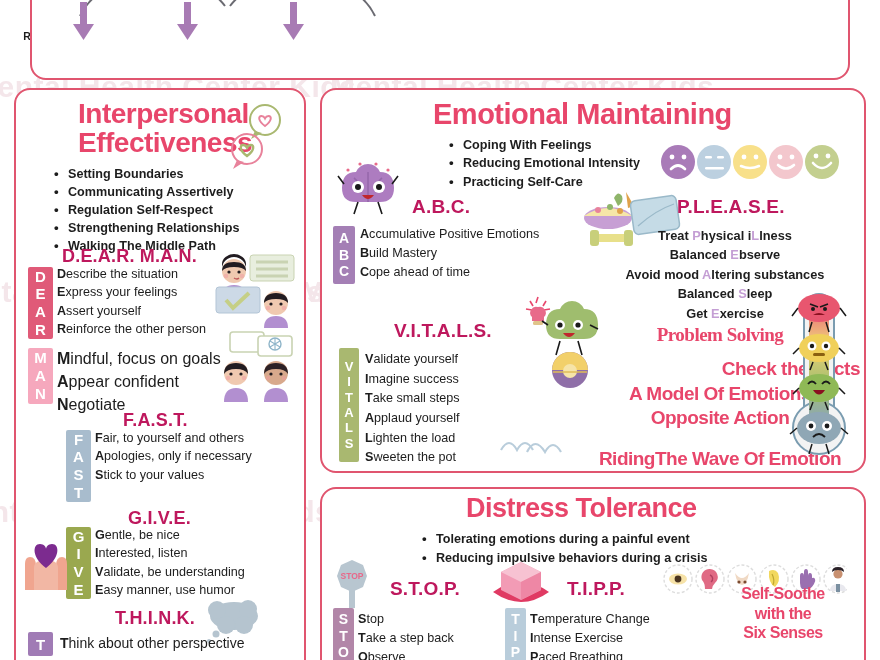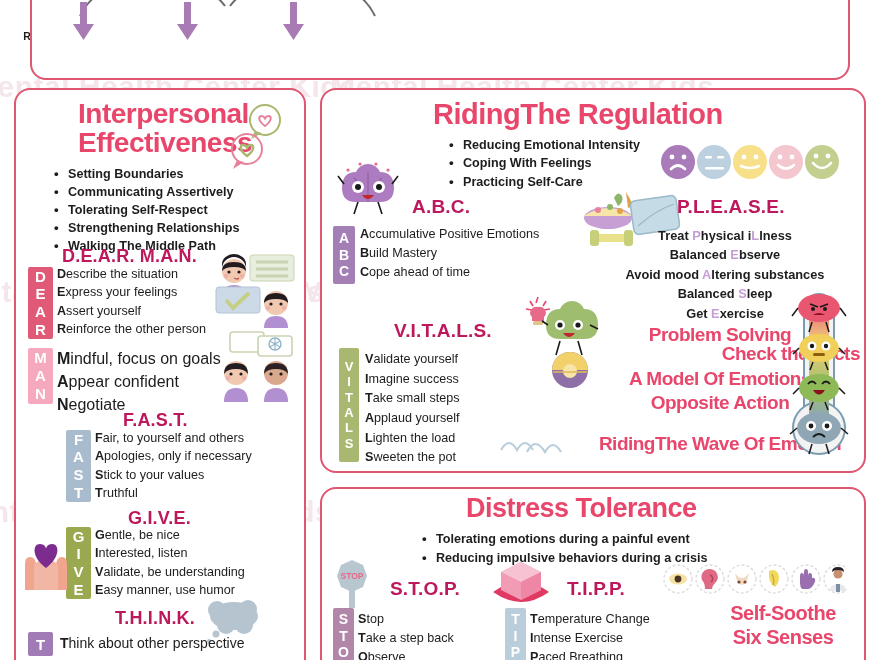--- a/index.html
+++ b/index.html
@@ -155,21 +155,21 @@
 </svg>
 <svg style="position:absolute;left:228px;top:130px;z-index:3;" width="42" height="42">
   <circle cx="19" cy="19" r="15" fill="none" stroke="#e8829b" stroke-width="2"></circle>
   <path d="M9 30 L5 39 L16 32 Z" fill="#e8829b"></path>
   <path d="M19 26 c-7.5-5.5-7.5-11-3.8-11 c1.7 0 3.2 1.5 3.8 2.6 c.6-1.1 2.1-2.6 3.8-2.6 c3.7 0 3.7 5.5-3.8 11z" fill="none" stroke="#a9b870" stroke-width="2.4"></path>
 </svg>
 
 <ul class="bullets" style="position:absolute;left:52px;top:166px;font-size:12.6px;line-height:1.42;z-index:3;">
   <li><span>Setting Boundaries</span></li>
   <li><span>Communicating Assertively</span></li>
-  <li><span>Tolerating Self-Respect</span></li>
+  <li><span>Regulation Self-Respect</span></li>
   <li><span>Strengthening Relationships</span></li>
   <li><span>Walking The Middle Path</span></li>
 </ul>
 
 <div class="acro" style="position:absolute;left:62px;top:246px;font-size:18px;z-index:3;">D.E.A.R. M.A.N.</div>
 
 <div class="letterbar" style="position:absolute;left:28px;top:267px;width:25px;height:72px;font-size:15px;line-height:1.18;background:#e05a78;z-index:3;">
   <span>D</span>
     <span>E</span>
     <span>A</span>
@@ -247,21 +247,20 @@
 <div class="letterbar" style="position:absolute;left:66px;top:430px;width:25px;height:72px;font-size:15px;line-height:1.18;background:#a8bccd;z-index:3;">
   <span>F</span>
     <span>A</span>
     <span>S</span>
     <span>T</span>
 </div>
 <div class="skill-lines" style="position:absolute;left:95px;top:429px;font-size:12.6px;line-height:1.45;z-index:3;">
   <div><b>F</b><span>air, to yourself and others</span></div>
   <div><b>A</b><span>pologies, only if necessary</span></div>
   <div><b>S</b><span>tick to your values</span></div>
-  <div><b>T</b><span>ruthful</span></div>
 </div>
 
 <div class="acro" style="position:absolute;left:128px;top:508px;font-size:18px;z-index:3;">G.I.V.E.</div>
 <div class="letterbar" style="position:absolute;left:66px;top:527px;width:25px;height:72px;font-size:15px;line-height:1.18;background:#9aa84f;z-index:3;">
   <span>G</span>
     <span>I</span>
     <span>V</span>
     <span>E</span>
 </div>
 <div class="skill-lines" style="position:absolute;left:95px;top:526px;font-size:12.6px;line-height:1.45;z-index:3;">
@@ -290,25 +289,25 @@
 </svg>
 <div class="letterbar" style="position:absolute;left:28px;top:632px;width:25px;height:24px;font-size:15px;background:#a07bb5;z-index:3;">
   <span>T</span>
 </div>
 <div class="skill-lines" style="position:absolute;left:60px;top:634px;font-size:14px;line-height:1.4;z-index:3;">
   <div><b>T</b><span>hink about other perspective</span></div>
 </div>
 
 <div class="panel" id="emotional-panel"></div>
 
-<div class="hdr" style="position:absolute;left:433px;top:100px;font-size:29px;z-index:3;">RidingThe Regulation</div>
+<div class="hdr" style="position:absolute;left:433px;top:100px;font-size:29px;z-index:3;">Emotional Maintaining</div>
 
 <ul class="bullets" style="position:absolute;left:447px;top:136px;font-size:12.6px;line-height:1.45;z-index:3;">
+  <li><span>Coping With Feelings</span></li>
   <li><span>Reducing Emotional Intensity</span></li>
-  <li><span>Coping With Feelings</span></li>
   <li><span>Practicing Self-Care</span></li>
 </ul>
 
 <svg style="position:absolute;left:660px;top:143px;z-index:3;" width="180" height="38">
   <g>
       <circle cx="18" cy="19" r="17" fill="#a97bb8"></circle>
       <circle cx="12" cy="14" r="2.4" fill="#fff"></circle>
       <circle cx="24" cy="14" r="2.4" fill="#fff"></circle>
       <path d="M11 26 q7 -7 14 0" stroke="#fff" stroke-width="2.6" fill="none" stroke-linecap="round"></path>
     </g>
@@ -431,21 +430,21 @@
 </svg>
 
 <svg style="position:absolute;left:550px;top:350px;z-index:3;" width="40" height="40">
   <circle cx="20" cy="20" r="18" fill="#8f6fa8"></circle>
   <path d="M2 20 a18 18 0 0 1 36 0z" fill="#f2d06a"></path>
   <circle cx="20" cy="21" r="7" fill="#f6e4a8"></circle>
   <path d="M3 22 h34" stroke="#e0bc58" stroke-width="1.4"></path>
 </svg>
 
 <div style="position:absolute;left:580px;top:325px;width:280px;text-align:center;z-index:3;">
-  <div class="hdr" style="font-size:19px;margin-bottom:0;">Problem Solving</div>
+  <div class="hdr" style="font-size:19px;margin-bottom:15px;font-family:Liberation Serif, serif;">Problem Solving</div>
   <div class="hdr" style="font-size:19px;margin-bottom:5px;text-align:right;">Check the Facts</div>
   <div class="hdr" style="font-size:19px;margin-bottom:5px;">A Model Of Emotions</div>
   <div class="hdr" style="font-size:19px;margin-bottom:21px;text-align:center;">Opposite Action</div>
   <div class="hdr" style="font-size:19px;">RidingThe Wave Of Emotion</div>
 </div>
 
 <svg style="position:absolute;left:497px;top:428px;z-index:3;" width="80" height="30">
   <path d="M4 22 q8 -14 16 0 q8 -14 16 0" stroke="#b9cddb" stroke-width="2.2" fill="none"></path>
   <path d="M30 24 q8 -16 18 0 q8 -14 16 0" stroke="#b9cddb" stroke-width="2.2" fill="none"></path>
 </svg>
@@ -575,16 +574,17 @@
     </g>
   <g>
       <circle cx="175" cy="16" r="14" fill="none" stroke="#ddd" stroke-width="1.4" stroke-dasharray="3 2"></circle>
       <circle cx="175" cy="11" r="4.6" fill="#c89070"></circle>
       <path d="M169 9 q0 -5 6 -5 q6 0 6 5 q-2 -2 -6 -2 q-4 0 -6 2z" fill="#2a2128"></path>
       <path d="M167 28 q0-7 8-7 q8 0 8 7z" fill="#e8e8ee"></path>
       <rect x="173" y="21" width="4" height="8" fill="#7a8fa0"></rect>
     </g>
 </svg>
 
-<div class="hdr" style="position:absolute;left:703px;top:601px;width:160px;text-align:center;font-size:20px;line-height:1.22;z-index:3;">
+<div class="hdr" style="position:absolute;left:703px;top:584px;width:160px;text-align:center;font-size:16px;line-height:1.22;z-index:3;">
   <div>Self-Soothe</div>
+  <div>with the</div>
   <div>Six Senses</div>
 </div>
 
 </body></html>

